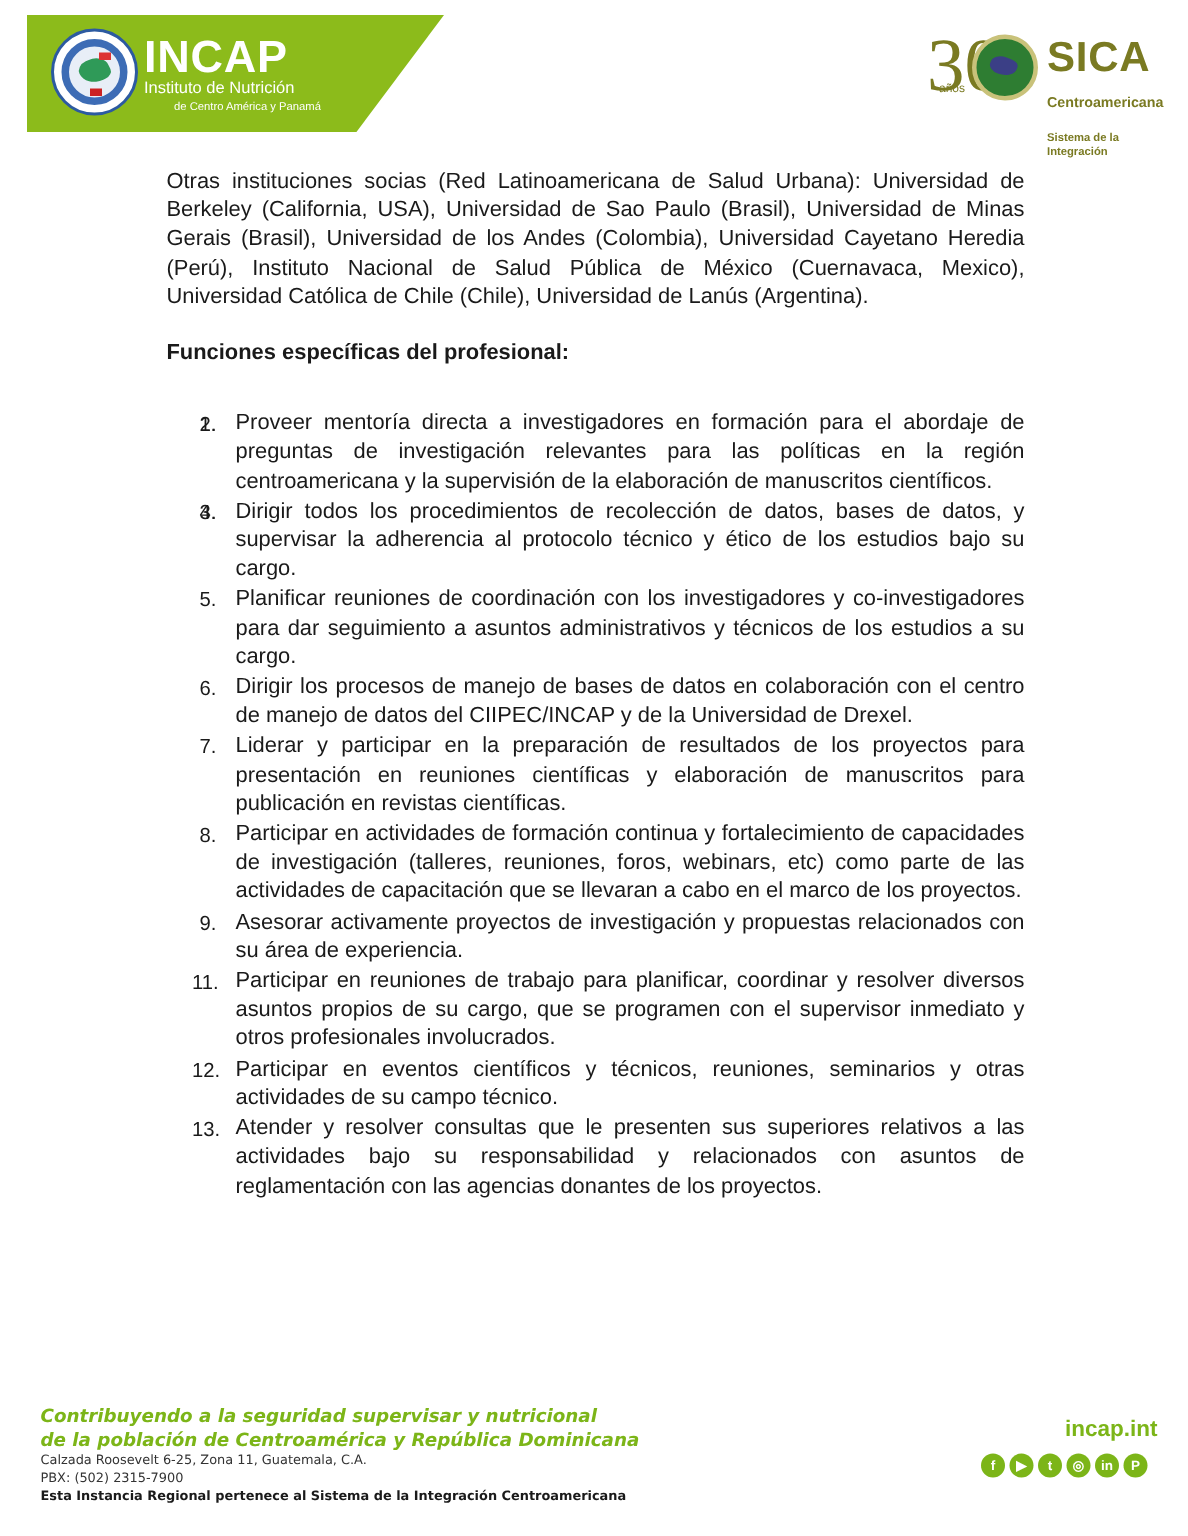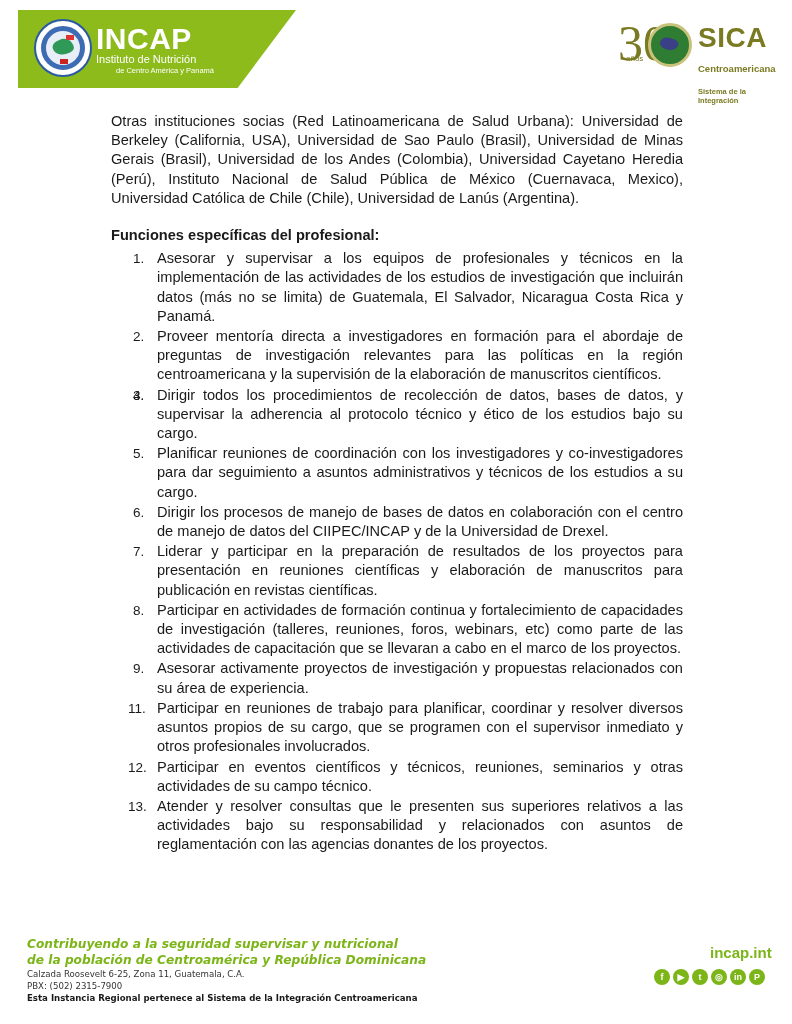--- a/index.html
+++ b/index.html
@@ -54,21 +54,21 @@
   .sica-title {
     position: absolute; left: 80px; top: 6px; font-size: 28px; font-weight: bold; color: #7a7a22;
     line-height: 28px; letter-spacing: 0.5px;
   }
   .sica-sub1 { position: absolute; left: 80px; top: 36px; font-size: 7.5px; font-weight: bold; color: #7a7a22; margin-top: 33px; }
   .sica-sub2 { position: absolute; left: 80px; top: 45px; font-size: 9.5px; font-weight: bold; color: #7a7a22; }
 
   
   .content { position: absolute; left: 111px; top: 112px; width: 572px; font-size: 14.6px; line-height: 19.2px; }
   .intro { text-align: justify; margin: 0; }
-  .section-title { font-weight: bold; margin: 18px 0 4px 0; }
+  .section-title { font-weight: bold; margin: 18px 0 28px 0; }
   ol.funcs { margin: 0; padding: 0; list-style: none; }
   ol.funcs li { position: relative; padding-left: 46px; text-align: justify; margin: 0 0 1px 0; }
   ol.funcs li .num { position: absolute; left: 22px; top: 0; font-size: 13.5px; }
   ol.funcs li.two-digit .num { left: 17px; }
 
   
   .footer-slogan {
     position: absolute; left: 27px; top: 936px; font-size: 12.2px; line-height: 16px;
     font-style: italic; font-weight: bold; color: #7cb518; font-family: "DejaVu Sans", sans-serif;
   }
@@ -107,21 +107,21 @@
     <div class="sica-title">SICA</div>
     <div class="sica-sub1">Sistema de la Integración</div>
     <div class="sica-sub2">Centroamericana</div>
   </div>
 </div>
 
 <div class="content">
   <p class="intro">Otras instituciones socias (Red Latinoamericana de Salud Urbana): Universidad de Berkeley (California, USA), Universidad de Sao Paulo (Brasil), Universidad de Minas Gerais (Brasil), Universidad de los Andes (Colombia), Universidad Cayetano Heredia (Perú), Instituto Nacional de Salud Pública de México (Cuernavaca, Mexico), Universidad Católica de Chile (Chile), Universidad de Lanús (Argentina).</p>
   <div class="section-title">Funciones específicas del profesional:</div>
   <ol class="funcs">
-    <li><span class="num">1.</span><span>Asesorar y supervisar a los equipos de profesionales y técnicos en la implementación de las actividades de los estudios de investigación que incluirán datos (más no se limita) de Guatemala, El Salvador, Nicaragua Costa Rica y Panamá.</span></li>
+    <li><span class="num">1.</span></li>
     <li><span class="num">2.</span><span>Proveer mentoría directa a investigadores en formación para el abordaje de preguntas de investigación relevantes para las políticas en la región centroamericana y la supervisión de la elaboración de manuscritos científicos.</span></li>
     <li><span class="num">3.</span></li>
     <li><span class="num">4.</span><span>Dirigir todos los procedimientos de recolección de datos, bases de datos, y supervisar la adherencia al protocolo técnico y ético de los estudios bajo su cargo.</span></li>
     <li><span class="num">5.</span><span>Planificar reuniones de coordinación con los investigadores y co-investigadores para dar seguimiento a asuntos administrativos y técnicos de los estudios a su cargo.</span></li>
     <li><span class="num">6.</span><span>Dirigir los procesos de manejo de bases de datos en colaboración con el centro de manejo de datos del CIIPEC/INCAP y de la Universidad de Drexel.</span></li>
     <li><span class="num">7.</span><span>Liderar y participar en la preparación de resultados de los proyectos para presentación en reuniones científicas y elaboración de manuscritos para publicación en revistas científicas.</span></li>
     <li><span class="num">8.</span><span>Participar en actividades de formación continua y fortalecimiento de capacidades de investigación (talleres, reuniones, foros, webinars, etc) como parte de las actividades de capacitación que se llevaran a cabo en el marco de los proyectos.</span></li>
     <li><span class="num">9.</span><span>Asesorar activamente proyectos de investigación y propuestas relacionados con su área de experiencia.</span></li>
     <li class="two-digit"><span class="num">11.</span><span>Participar en reuniones de trabajo para planificar, coordinar y resolver diversos asuntos propios de su cargo, que se programen con el supervisor inmediato y otros profesionales involucrados.</span></li>
     <li class="two-digit"><span class="num">12.</span><span>Participar en eventos científicos y técnicos, reuniones, seminarios y otras actividades de su campo técnico.</span></li>

